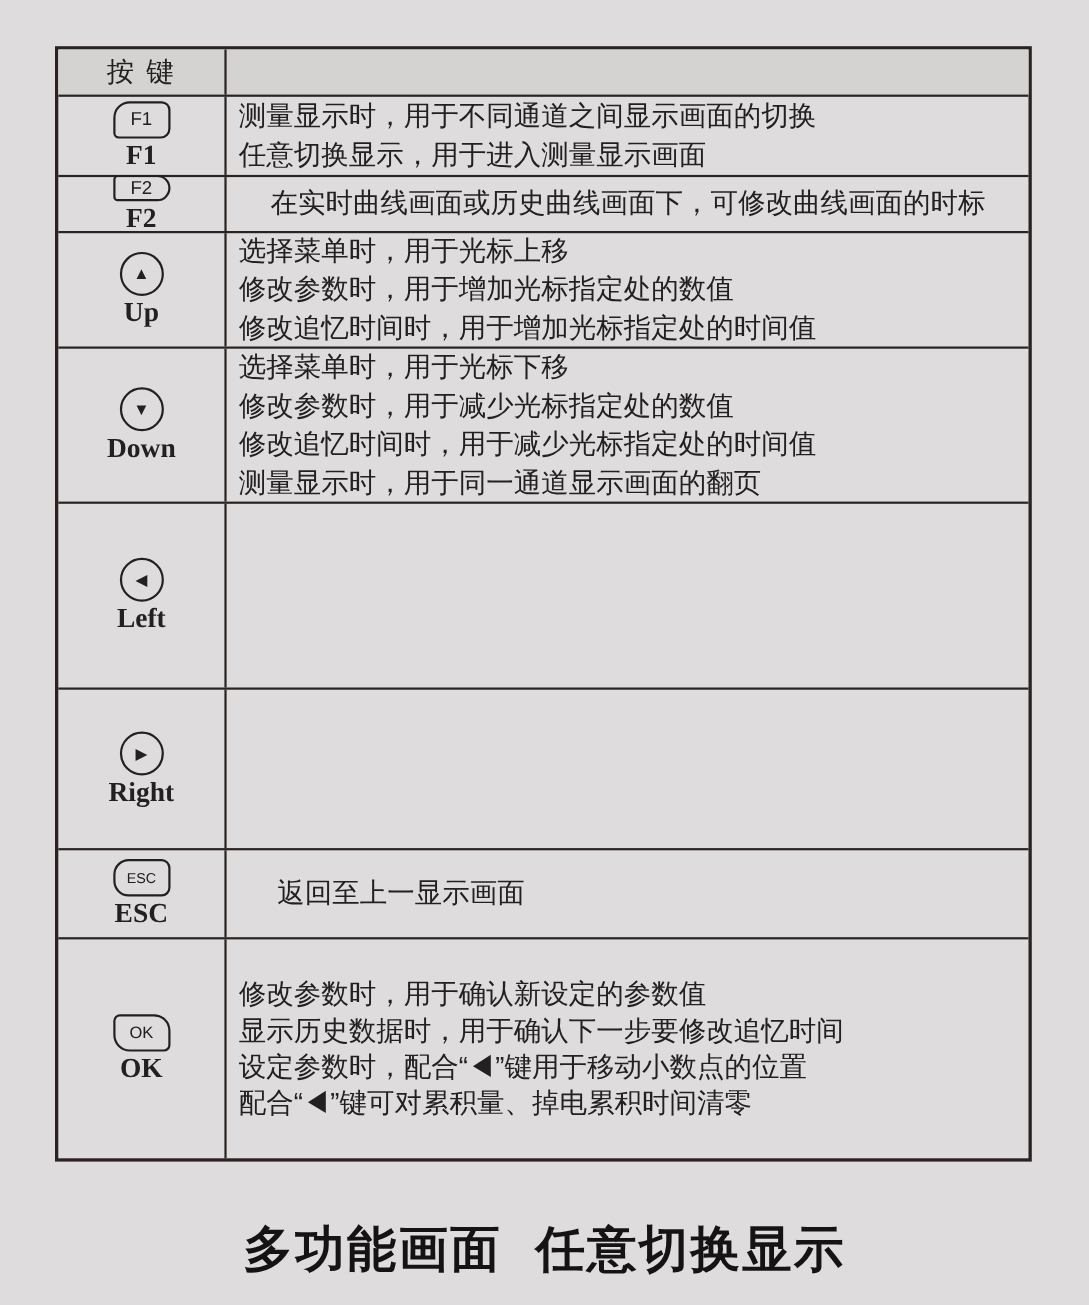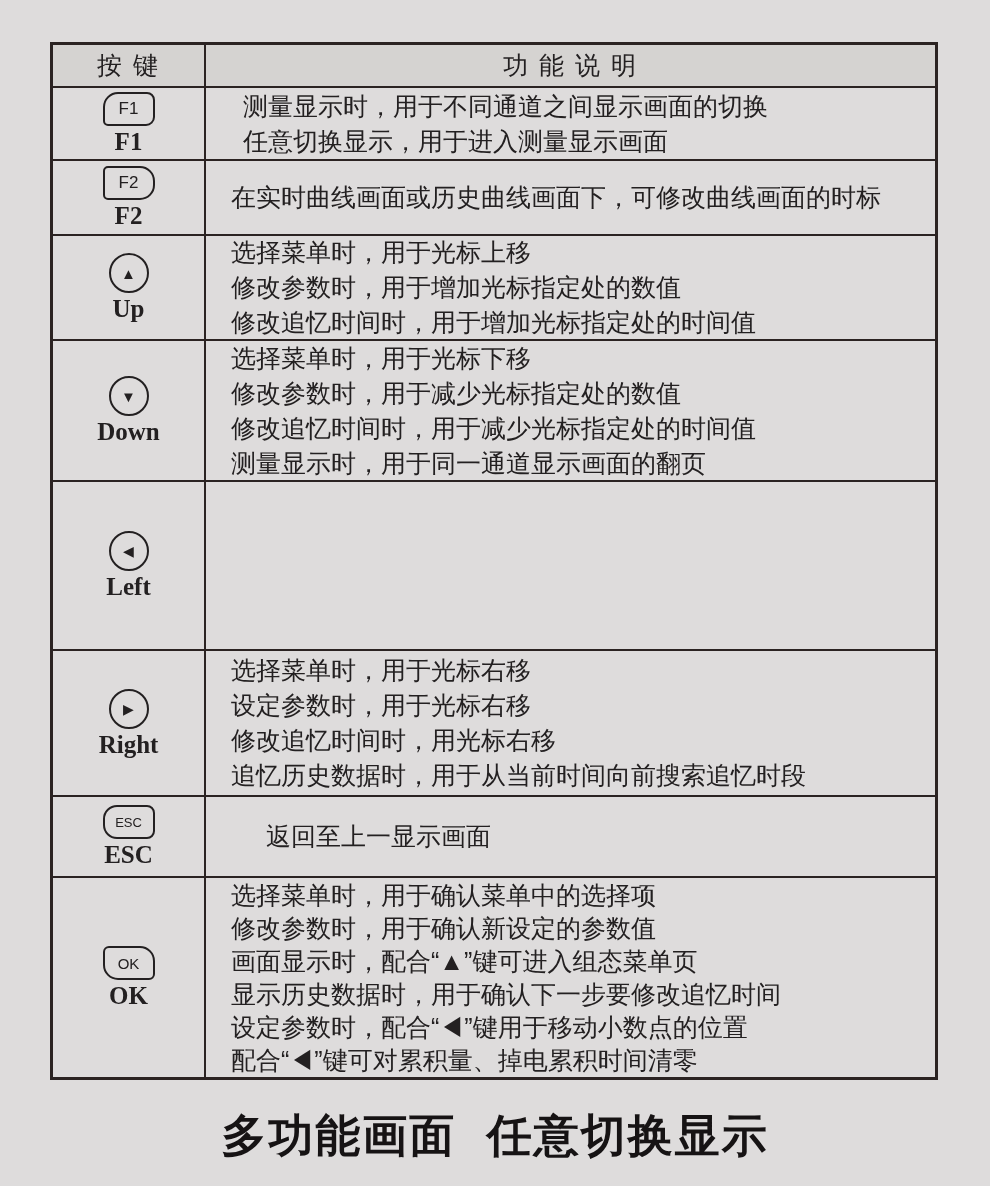--- a/index.html
+++ b/index.html
@@ -29,41 +29,41 @@
     border:3px solid var(--border);
     display:flex;flex-direction:column;
   }
   .row{
     display:flex;
     box-sizing:border-box;
     border-bottom:2px solid var(--border);
   }
   .row:last-child{border-bottom:none;}
   .row:nth-child(1){height:43px;background:var(--header-bg);}
-  .row:nth-child(2){height:73px;gap:12px;}
-  .row:nth-child(3){height:75px;}
+  .row:nth-child(2){height:73px;}
+  .row:nth-child(3){height:51px;text-align:center;}
   .row:nth-child(4){height:105px;}
   .row:nth-child(5){height:141px;}
   .row:nth-child(6){height:169px;}
   .row:nth-child(7){height:146px;}
   .row:nth-child(8){height:81px;gap:35px;}
   .row:nth-child(9){height:199px;}
   .key-col{
     box-sizing:border-box;
     width:153px;flex:0 0 153px;
     border-right:2px solid var(--border);
     display:flex;flex-direction:column;
     align-items:center;justify-content:center;
     gap:3px;
   }
   .desc-col{
     flex:1 1 auto;
     display:flex;flex-direction:column;
     justify-content:center;
-    padding-left:25px;padding-right:10px;
+    padding-left:11px;padding-right:10px;
   }
   .header-row .key-col,
   .header-row .desc-col{
     align-items:center;justify-content:center;
     padding:0;
     font-size:25px;
     letter-spacing:2px;
     flex-direction:row;
   }
   .line{
@@ -115,21 +115,20 @@
   }
 </style>
 </head>
 <body>
 
 <div class="page">
 
   <div class="func-table">
     <div class="row header-row">
       <div class="col key-col">按 键</div>
-      <div class="col desc-col">功 能 说 明</div>
     </div>
 
   <div class="row">
         <div class="key-col">
           <span class="keycap f1">F1</span>
           <span class="keylabel">F1</span>
         </div>
         <div class="desc-col">
           <div class="line">测量显示时，用于不同通道之间显示画面的切换</div>
           <div class="line">任意切换显示，用于进入测量显示画面</div>
@@ -171,45 +170,37 @@
         <div class="key-col">
           <span class="circlekey horiz">◀</span>
           <span class="keylabel">Left</span>
         </div>
       </div>
       <div class="row">
         <div class="key-col">
           <span class="circlekey horiz">▶</span>
           <span class="keylabel">Right</span>
         </div>
-        <div class="desc-col">
-          <div class="line">选择菜单时，用于光标右移</div>
-          <div class="line">设定参数时，用于光标右移</div>
-          <div class="line">修改追忆时间时，用光标右移</div>
-          <div class="line">追忆历史数据时，用于从当前时间向前搜索追忆时段</div>
-        </div>
       </div>
       <div class="row">
         <div class="key-col">
           <span class="keycap esc">ESC</span>
           <span class="keylabel">ESC</span>
         </div>
         <div class="desc-col">
           <div class="line">返回至上一显示画面</div>
         </div>
       </div>
       <div class="row">
         <div class="key-col">
           <span class="keycap ok">OK</span>
           <span class="keylabel">OK</span>
         </div>
         <div class="desc-col">
-          <div class="line">选择菜单时，用于确认菜单中的选择项</div>
           <div class="line">修改参数时，用于确认新设定的参数值</div>
-          <div class="line">画面显示时，配合“▲”键可进入组态菜单页</div>
           <div class="line">显示历史数据时，用于确认下一步要修改追忆时间</div>
           <div class="line">设定参数时，配合“◀”键用于移动小数点的位置</div>
           <div class="line">配合“◀”键可对累积量、掉电累积时间清零</div>
         </div>
       </div>
     </div>
 
   <div class="caption">多功能画面 任意切换显示</div>
 
 </div>

